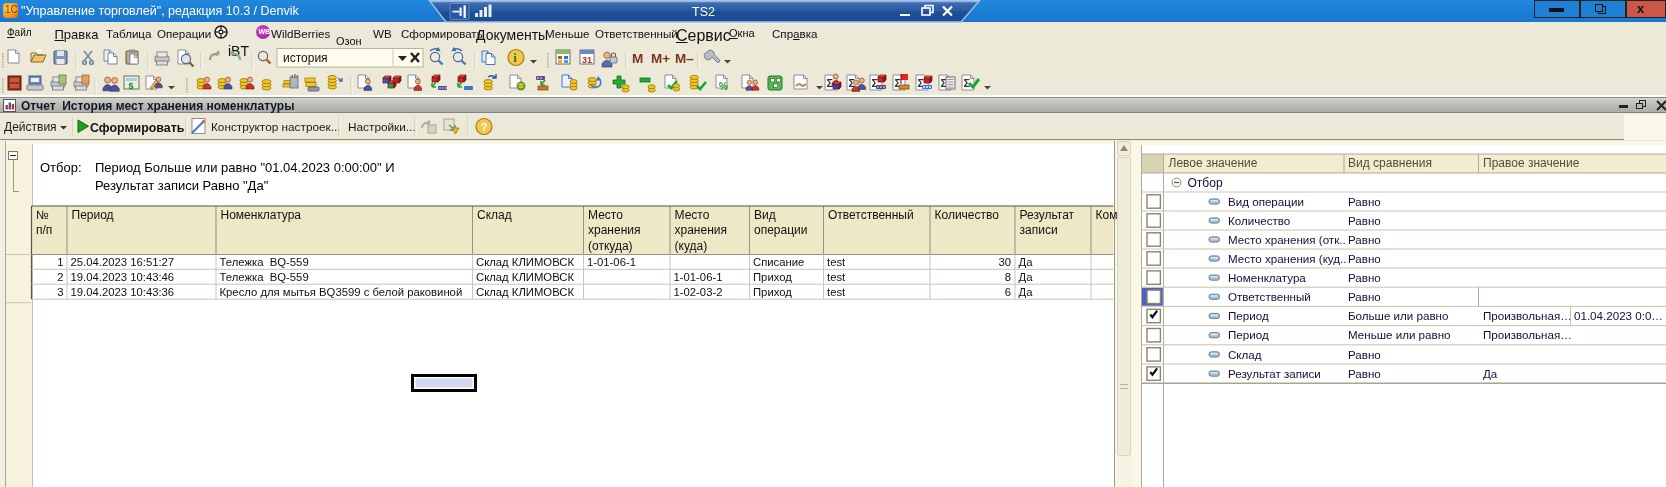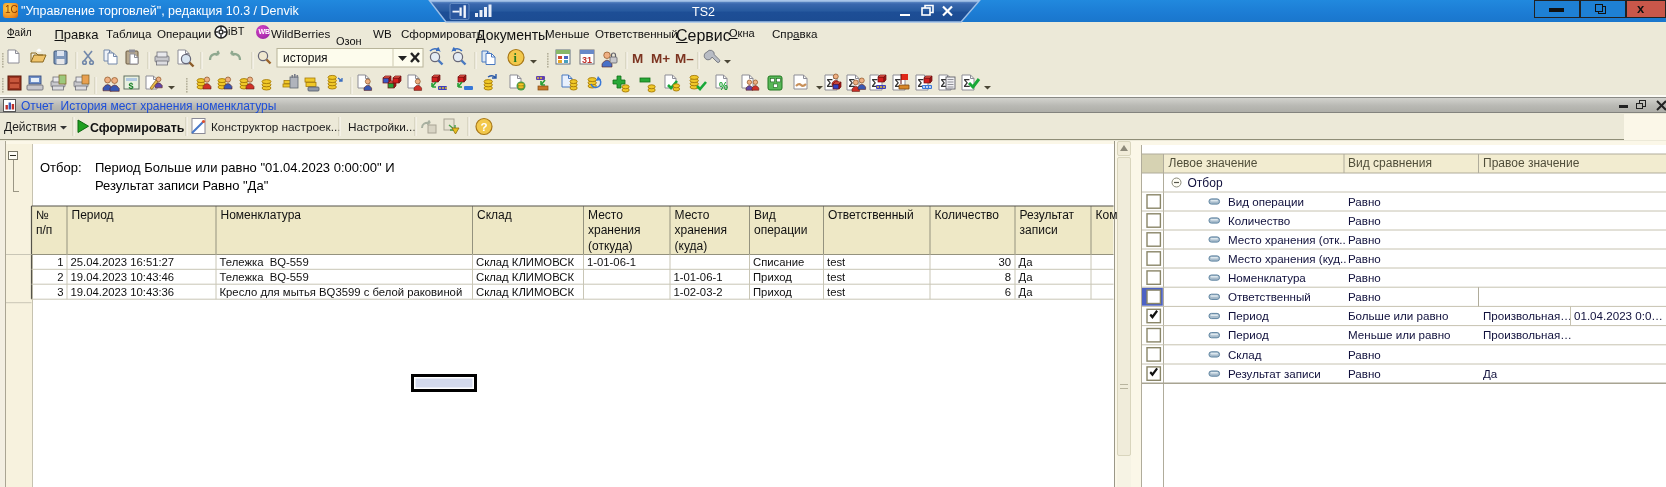--- a/index.html
+++ b/index.html
@@ -53,21 +53,21 @@
 <div class="abs" style="left:1549px;top:8px;width:15px;height:3.5px;background:#111"></div>
 <div class="abs" style="left:1580px;top:0;width:46px;height:18px;background:#1e80d4;border:1px solid #222"></div>
 <div class="abs" style="left:1598px;top:6px;width:8px;height:8px;border:1.8px solid #111;background:#1e80d4"></div>
 <div class="abs" style="left:1595px;top:4px;width:8px;height:8px;border:1.8px solid #111;background:#1e80d4"></div>
 <div class="abs" style="left:1626px;top:0;width:40px;height:18px;background:#c9574a;border:1px solid #222"></div>
 <div class="abs" style="left:1637px;top:1px;font-size:13px;font-weight:bold;color:#111">x</div>
 <div class="abs" style="left:7px;top:26.5px;font-size:10px;color:#111"><u>Ф</u>айл</div>
 <div class="abs" style="left:54.5px;top:26.5px;font-size:13px;color:#111"><u>П</u>равка</div>
 <div class="abs" style="left:106px;top:26.5px;font-size:11.6px;color:#111">Таблица</div>
 <div class="abs" style="left:157px;top:26.5px;font-size:11.6px;color:#111">Операции</div>
-<div class="abs" style="left:228px;top:25px;font-size:11px;color:#111">iBT</div>
+<div class="abs" style="left:228px;top:43px;font-size:14px;color:#111">iBT</div>
 <div class="abs" style="left:271px;top:26.5px;font-size:11.6px;color:#111">WildBerries</div>
 <div class="abs" style="left:336px;top:35px;font-size:11px;color:#111">Озон</div>
 <div class="abs" style="left:373px;top:26.5px;font-size:11.6px;color:#111">WB</div>
 <div class="abs" style="left:401px;top:26.5px;font-size:11.6px;color:#111">Сформировать</div>
 <div class="abs" style="left:476px;top:26.5px;font-size:14px;color:#111">Документы</div>
 <div class="abs" style="left:545px;top:26.5px;font-size:11.6px;color:#111">Меньше</div>
 <div class="abs" style="left:595px;top:26.5px;font-size:11.6px;color:#111">Ответственный</div>
 <div class="abs" style="left:676px;top:26.5px;font-size:16px;color:#111"><u>С</u>ервис</div>
 <div class="abs" style="left:729px;top:26.5px;font-size:11px;color:#111"><u>О</u>кна</div>
 <div class="abs" style="left:772px;top:26.5px;font-size:11.6px;color:#111">Спр<u>а</u>вка</div>
@@ -420,21 +420,21 @@
     <polygon points="984,86 991,86 987.5,89.5" fill="#4a4636"></polygon>
   </svg>
 <div class="abs" style="left:0;top:95px;width:1666px;height:1.5px;background:#fdfcf6"></div>
 <div class="abs" style="left:0;top:96.5px;width:1666px;height:16px;background:linear-gradient(#d2d2cd,#b9b9b4 55%,#aeaea8);border-top:1px solid #898984;border-bottom:1px solid #83837e"></div>
 <svg class="abs" style="left:3px;top:98.5px" width="13" height="13" viewBox="0 0 13 13">
 <rect x="0.5" y="0.5" width="12" height="12" fill="#fff" stroke="#555"></rect>
     <rect x="2.5" y="6" width="2.4" height="4.5" fill="#c03028"></rect>
     <rect x="5.6" y="3.5" width="2.4" height="7" fill="#3858b4"></rect>
     <rect x="8.7" y="5" width="2.4" height="5.5" fill="#c03028"></rect>
   </svg>
-<div class="abs tt" style="left:21px;top:99px;font-size:12px;font-weight:normal;color:#1d4ed8">Отчет  История мест хранения номенклатуры</div>
+<div class="abs tt" style="left:21px;top:99px;font-size:12px;font-weight:bold;color:#0f172a">Отчет  История мест хранения номенклатуры</div>
 <div class="abs" style="left:1619px;top:105px;width:9px;height:2.6px;background:#222"></div>
 <div class="abs" style="left:1639px;top:100px;width:6.5px;height:6.5px;border:1.6px solid #222;background:transparent"></div>
 <div class="abs" style="left:1636px;top:102.5px;width:6.5px;height:6.5px;border:1.6px solid #222;background:#bcbcb6"></div>
 <svg class="abs" style="left:1656px;top:100px" width="11" height="11" viewBox="0 0 11 11">
     <g stroke="#222" stroke-width="2">
       <line x1="1" y1="1" x2="10" y2="10"></line>
       <line x1="10" y1="1" x2="1" y2="10"></line>
     </g>
   </svg>
 <div class="abs" style="left:0;top:113.5px;width:1624px;height:26.5px;background:#ece9d8;border-bottom:1px solid #8f8d77"></div>

